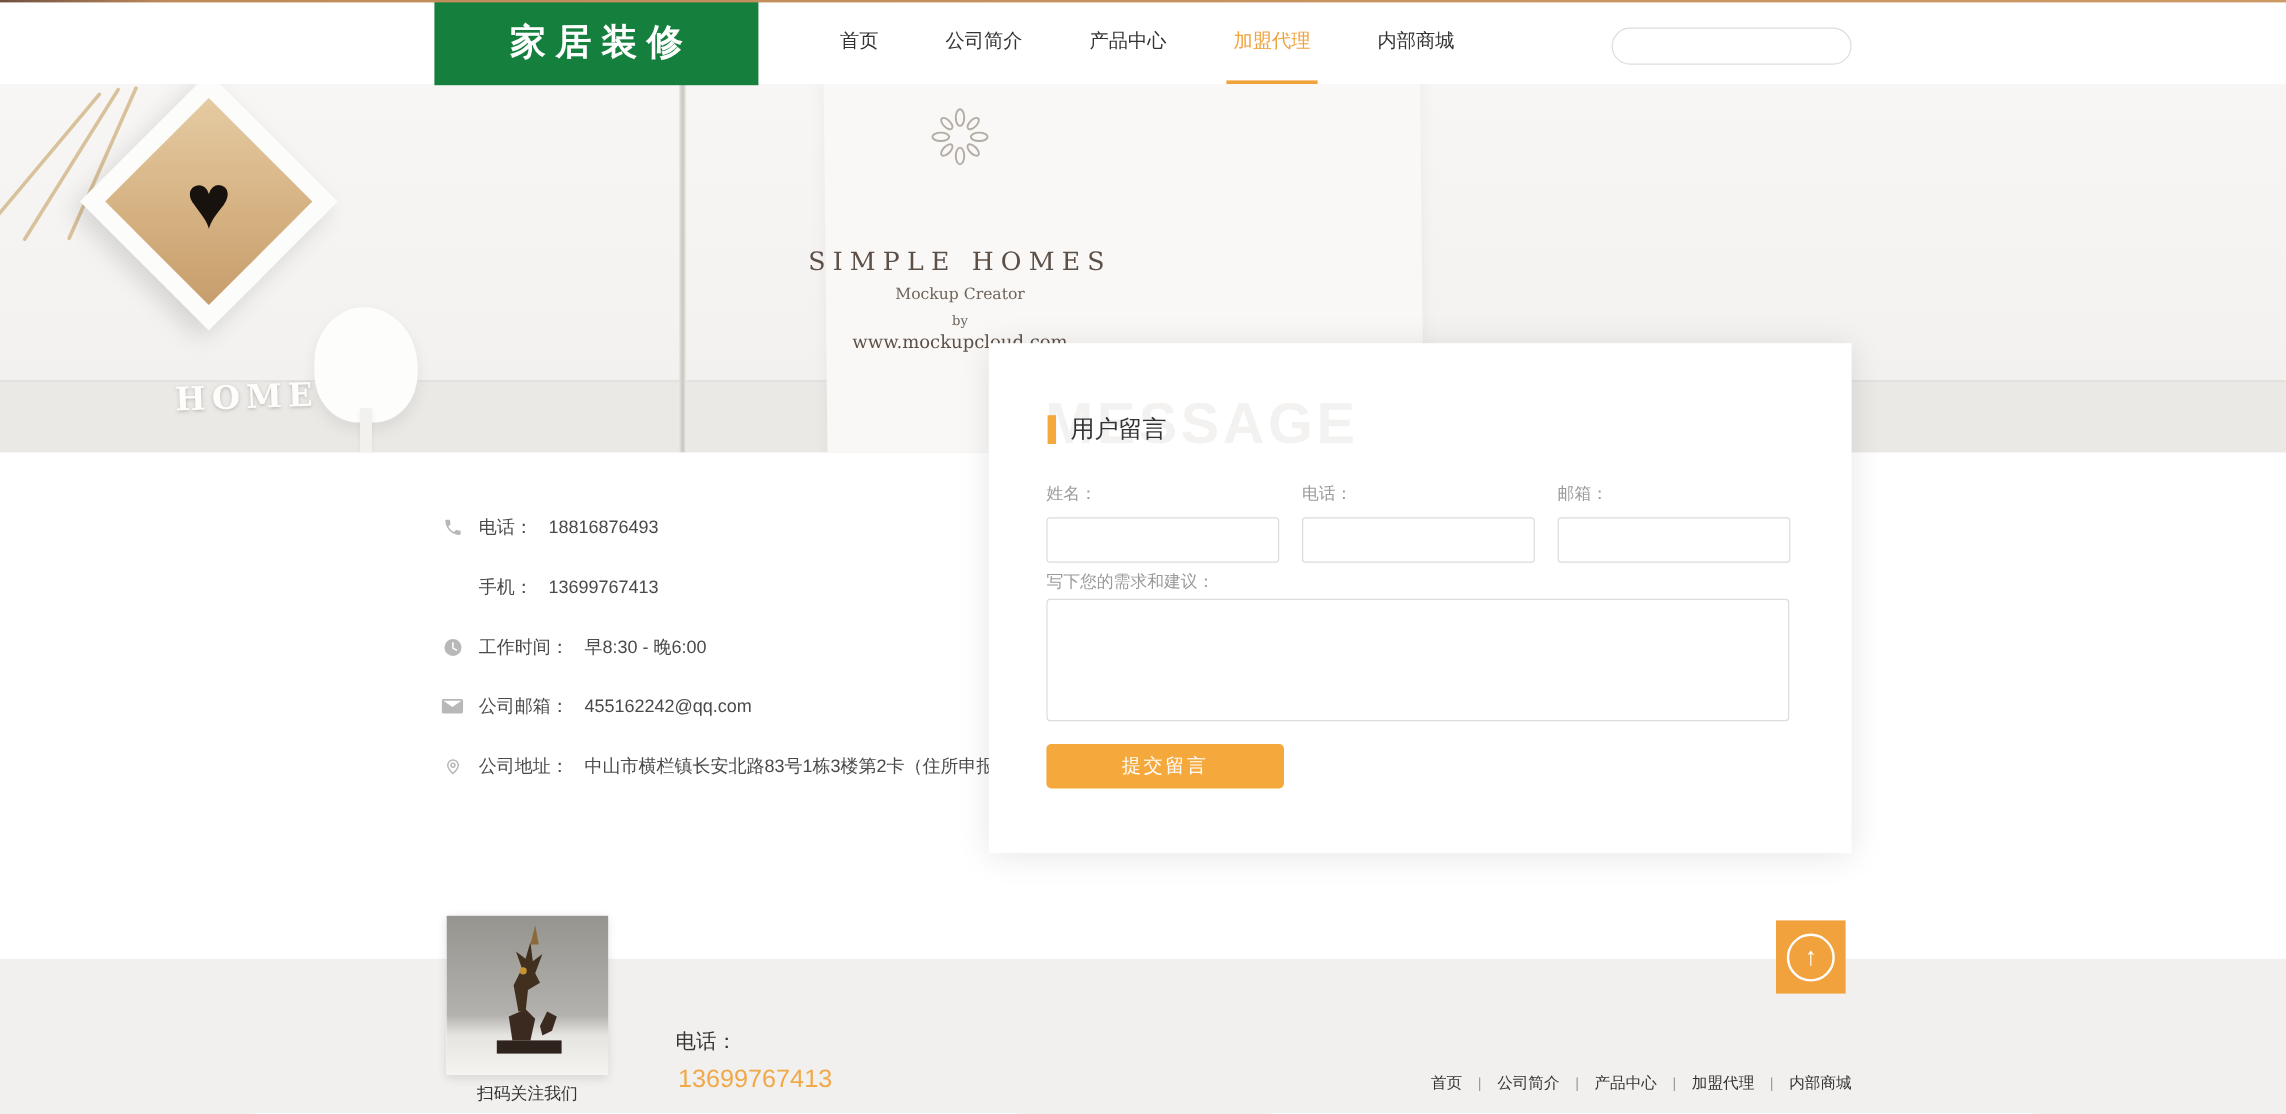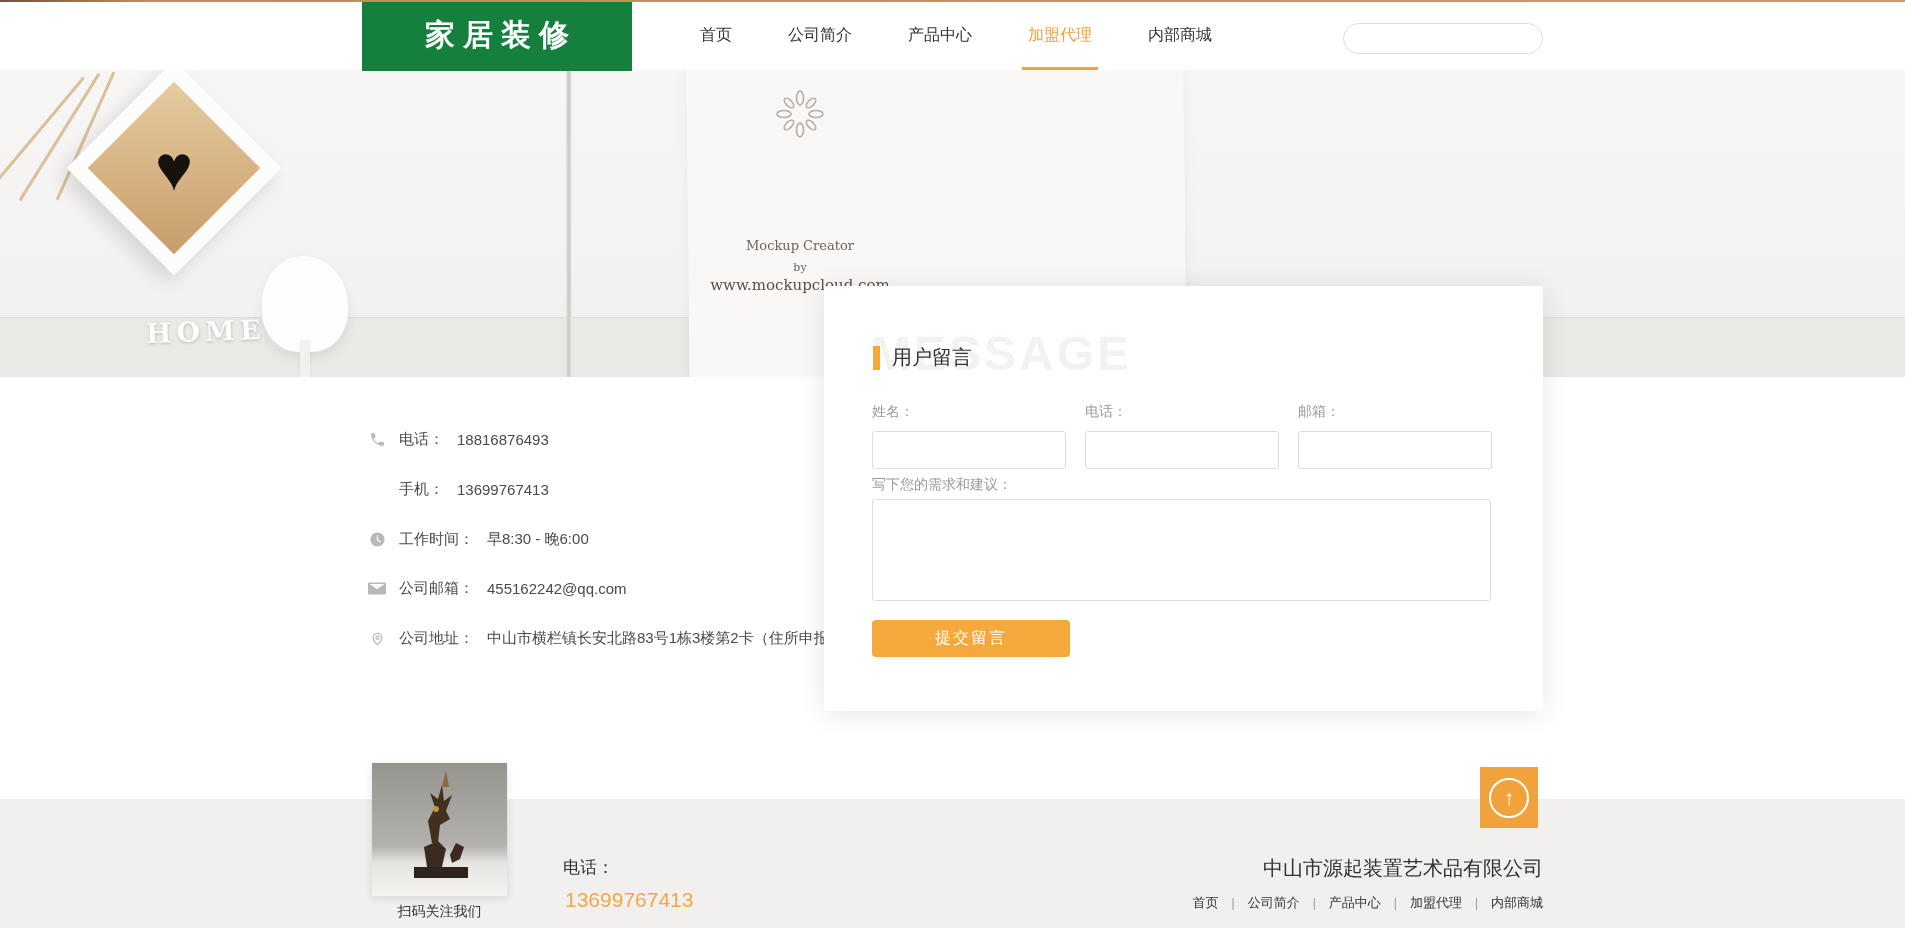--- a/index.html
+++ b/index.html
@@ -152,20 +152,21 @@
         <ellipse cx="28" cy="12" rx="3.5" ry="7"></ellipse>
         <ellipse cx="28" cy="44" rx="3.5" ry="7"></ellipse>
         <ellipse cx="12" cy="28" rx="7" ry="3.5"></ellipse>
         <ellipse cx="44" cy="28" rx="7" ry="3.5"></ellipse>
         <ellipse cx="17" cy="17" rx="3" ry="6" transform="rotate(-45 17 17)"></ellipse>
         <ellipse cx="39" cy="17" rx="3" ry="6" transform="rotate(45 39 17)"></ellipse>
         <ellipse cx="17" cy="39" rx="3" ry="6" transform="rotate(45 17 39)"></ellipse>
         <ellipse cx="39" cy="39" rx="3" ry="6" transform="rotate(-45 39 39)"></ellipse>
       </g>
     </svg>
+    <div class="hero-title">SIMPLE HOMES</div>
     <div class="hero-sub">Mockup Creator</div>
     <div class="hero-by">by</div>
     <div class="hero-url">www.mockupcloud.com</div>
   </div>
 
   <div class="contact-row" style="top:430px;">
     <span class="ic">
       <svg width="17" height="17" viewBox="0 0 24 24">
           <path fill="#b8b8b8" d="M6.6 10.8c1.4 2.8 3.8 5.1 6.6 6.6l2.2-2.2c.3-.3.7-.4 1-.2 1.1.4 2.3.6 3.6.6.6 0 1 .4 1 1V20c0 .6-.4 1-1 1C10.6 21 3 13.4 3 4c0-.6.4-1 1-1h3.5c.6 0 1 .4 1 1 0 1.2.2 2.4.6 3.6.1.3 0 .7-.2 1l-2.3 2.2z"></path>
         </svg>
@@ -256,21 +257,20 @@
       <path d="M70 24 L74 8 L77 24 Z" fill="#8a6a3a"></path>
       <path d="M78 92 L84 80 L92 84 L88 96 L80 100 Z" fill="#3a2a20"></path>
       <circle cx="64" cy="46" r="3" fill="#c79435"></circle>
     </svg>
   </div>
   <div class="foot-caption">扫码关注我们</div>
 
   <div class="foot-phone-label">电话：</div>
   <div class="foot-phone-number">13699767413</div>
 
-  <div class="foot-company">中山市源起装置艺术品有限公司</div>
 
   <div class="foot-nav">
     <span class="fitem">首页</span>
     <span class="fsep">|</span>
     <span class="fitem">公司简介</span>
     <span class="fsep">|</span>
     <span class="fitem">产品中心</span>
     <span class="fsep">|</span>
     <span class="fitem">加盟代理</span>
     <span class="fsep">|</span>

